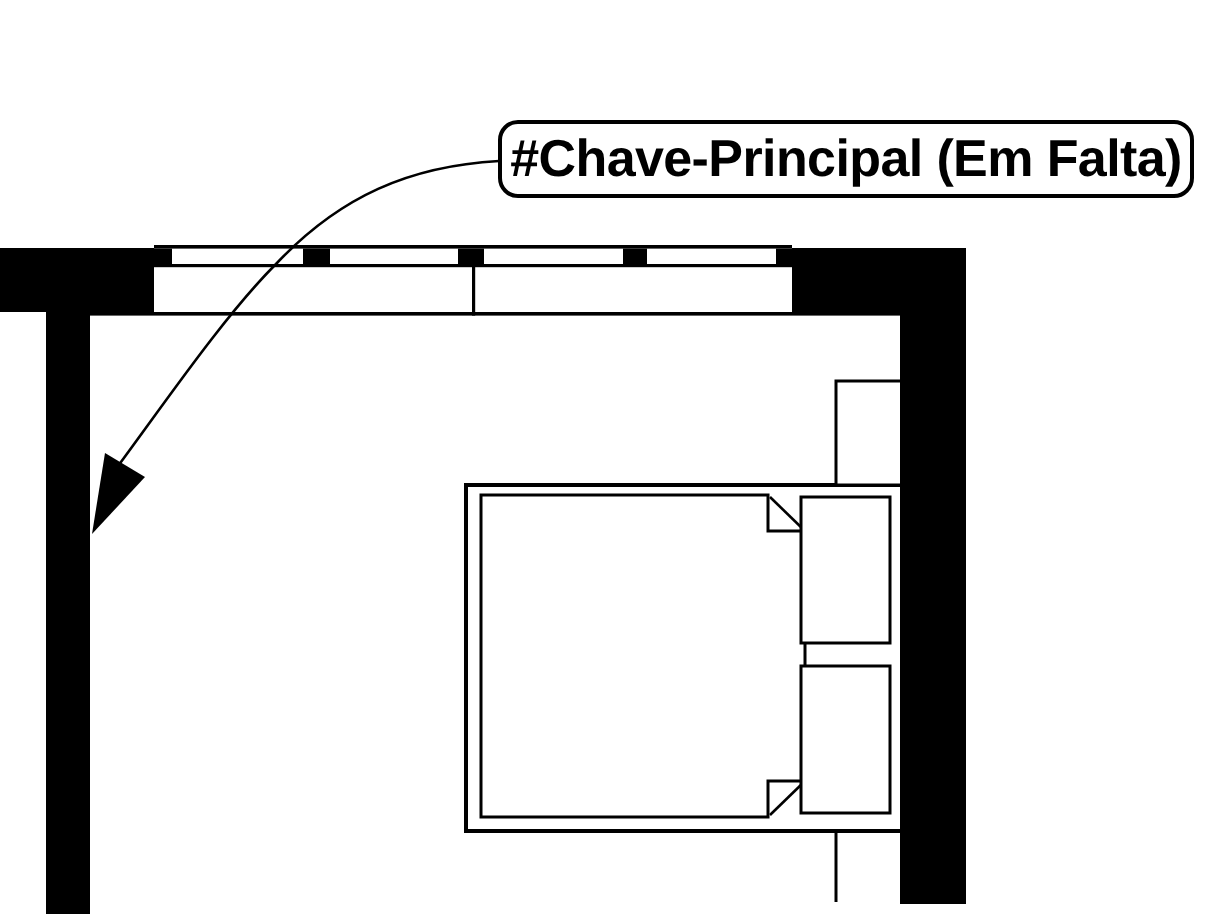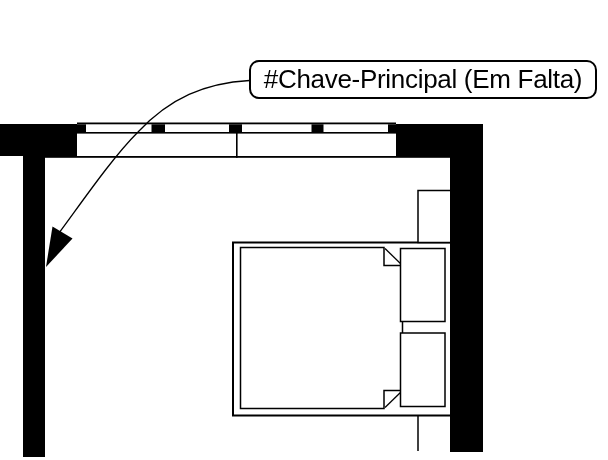--- a/index.html
+++ b/index.html
@@ -13,21 +13,21 @@
   }
   .plan-svg { position:absolute; left:0; top:0; color:var(--ink); }
   .callout {
     position:absolute;
     left:249px; top:60px;
     width:348px; height:39px;
     box-sizing:border-box;
     border:2px solid var(--ink);
     border-radius:10px;
     background:var(--paper);
-    font-weight:normal;
+    font-weight:bold;
     font-size:26px;
     line-height:35px;
     letter-spacing:-0.3px;
     text-align:center;
     white-space:nowrap;
     color:var(--ink);
   }
 </style>
 </head>
 <body>

